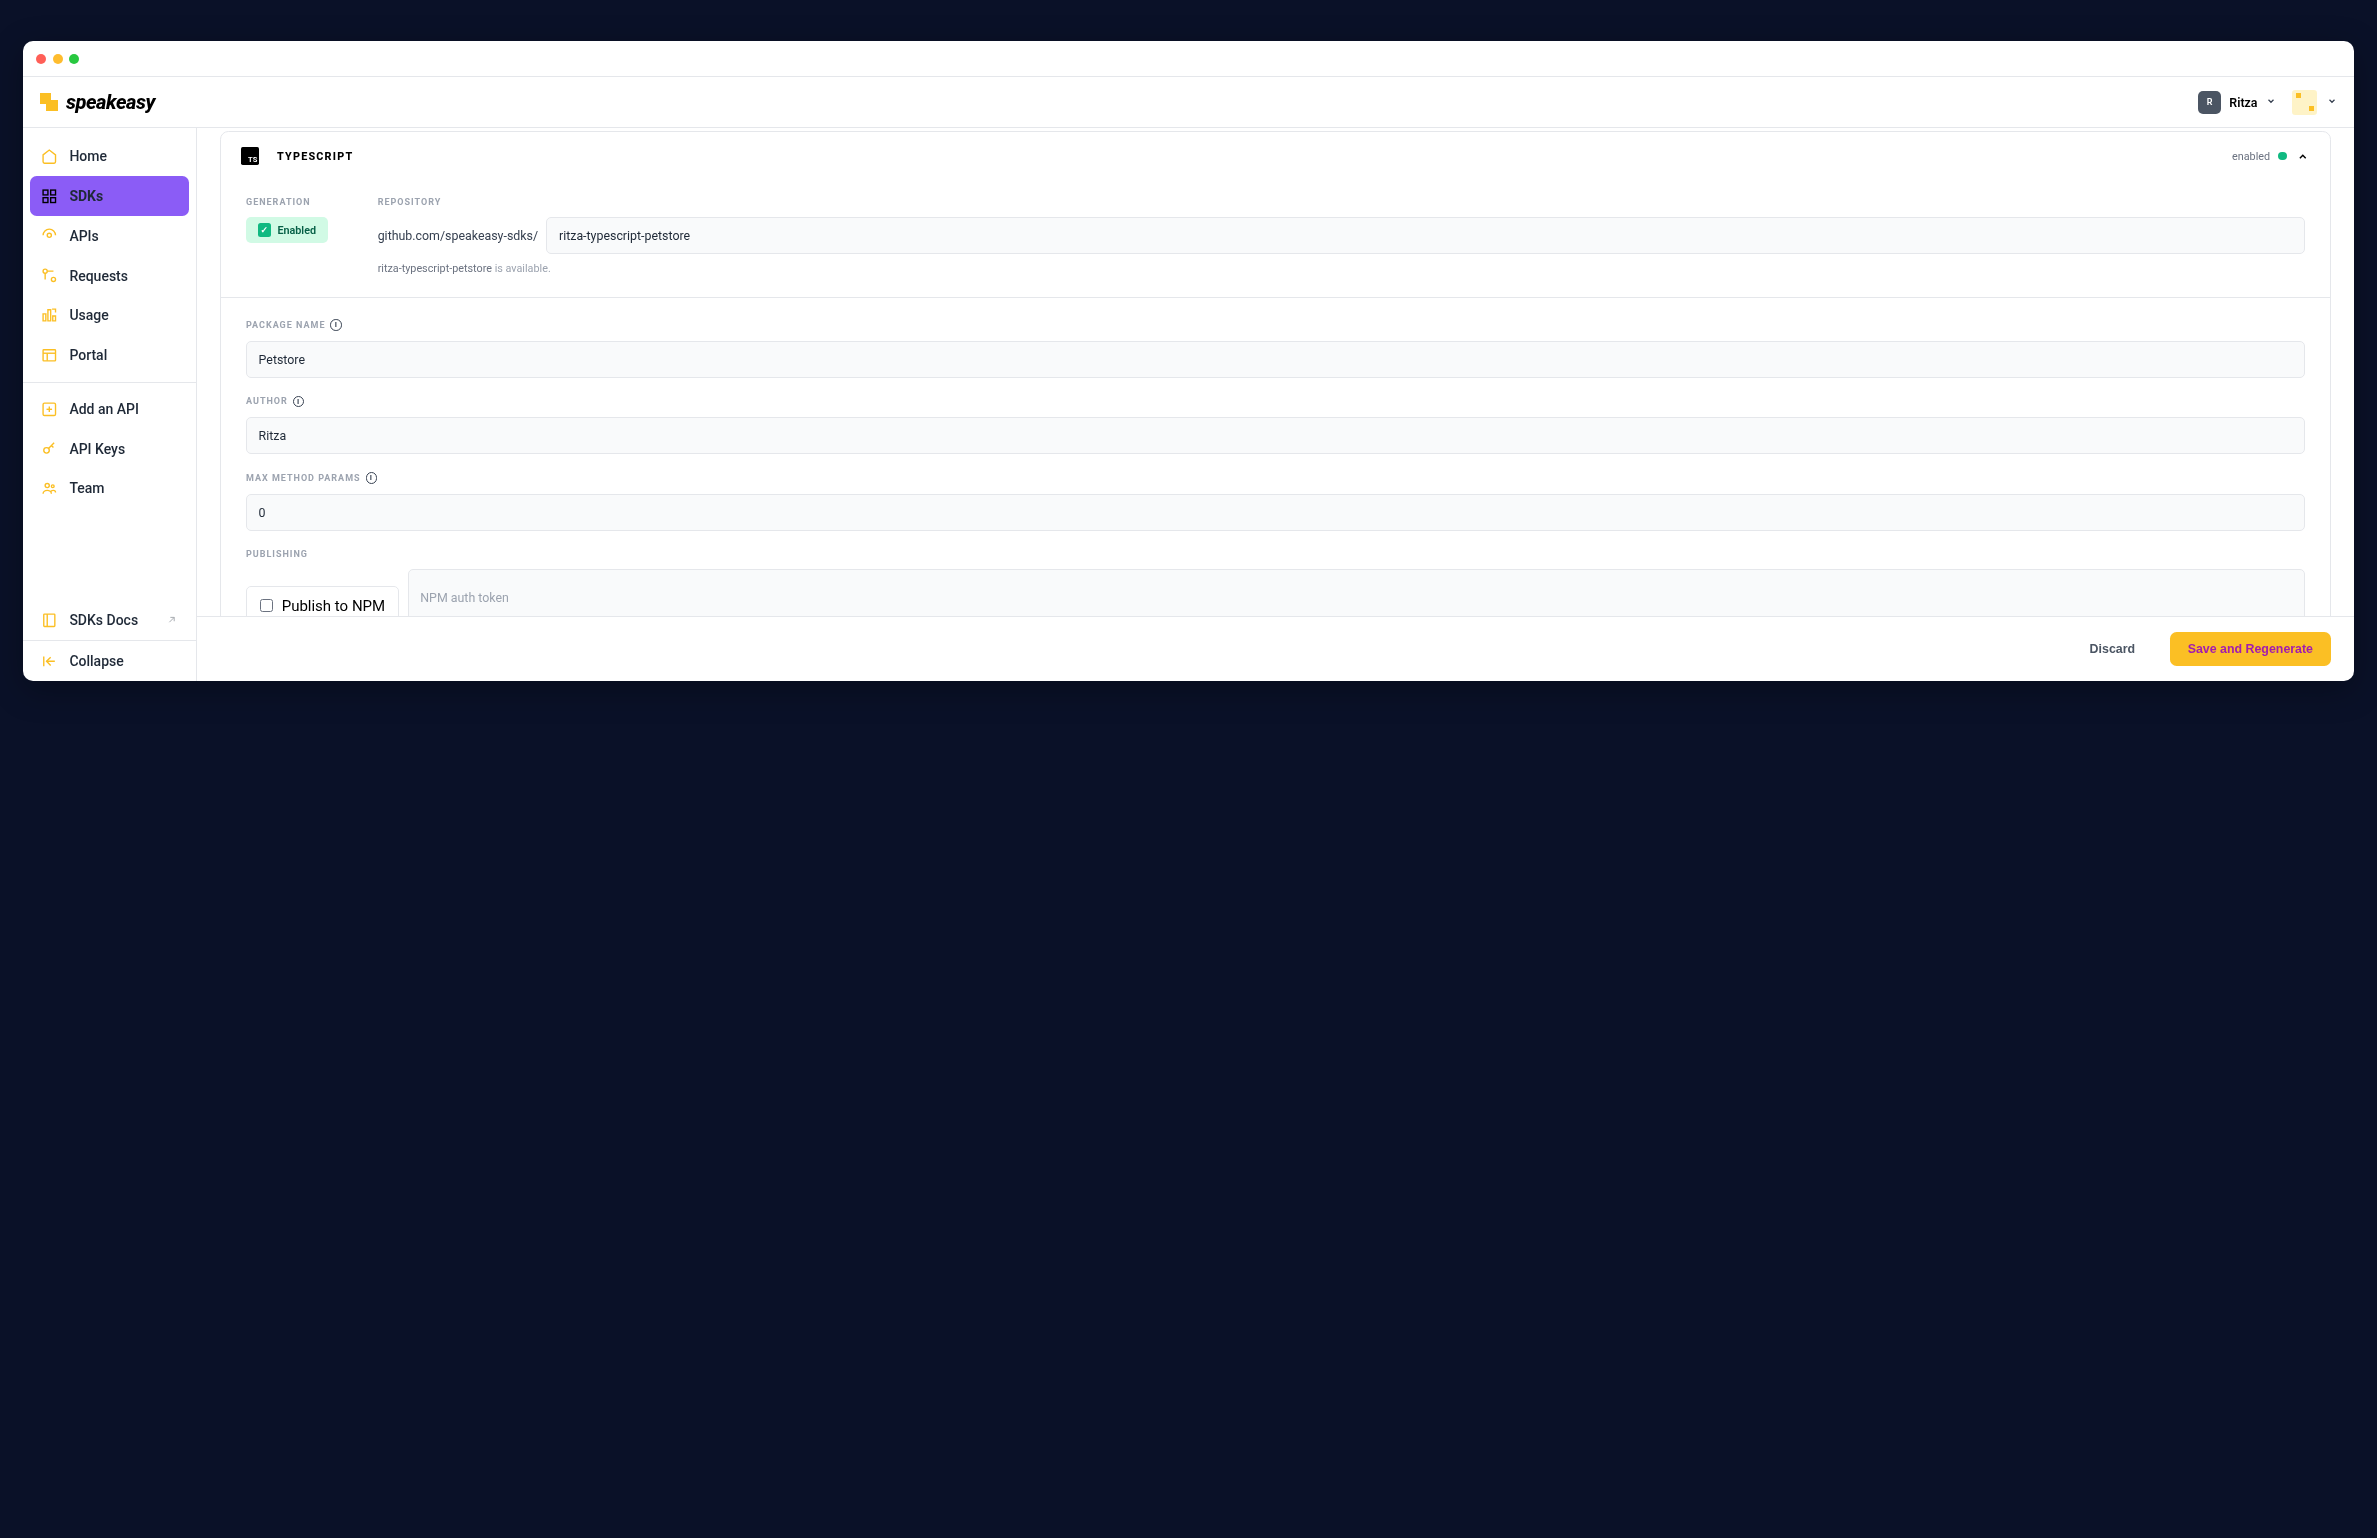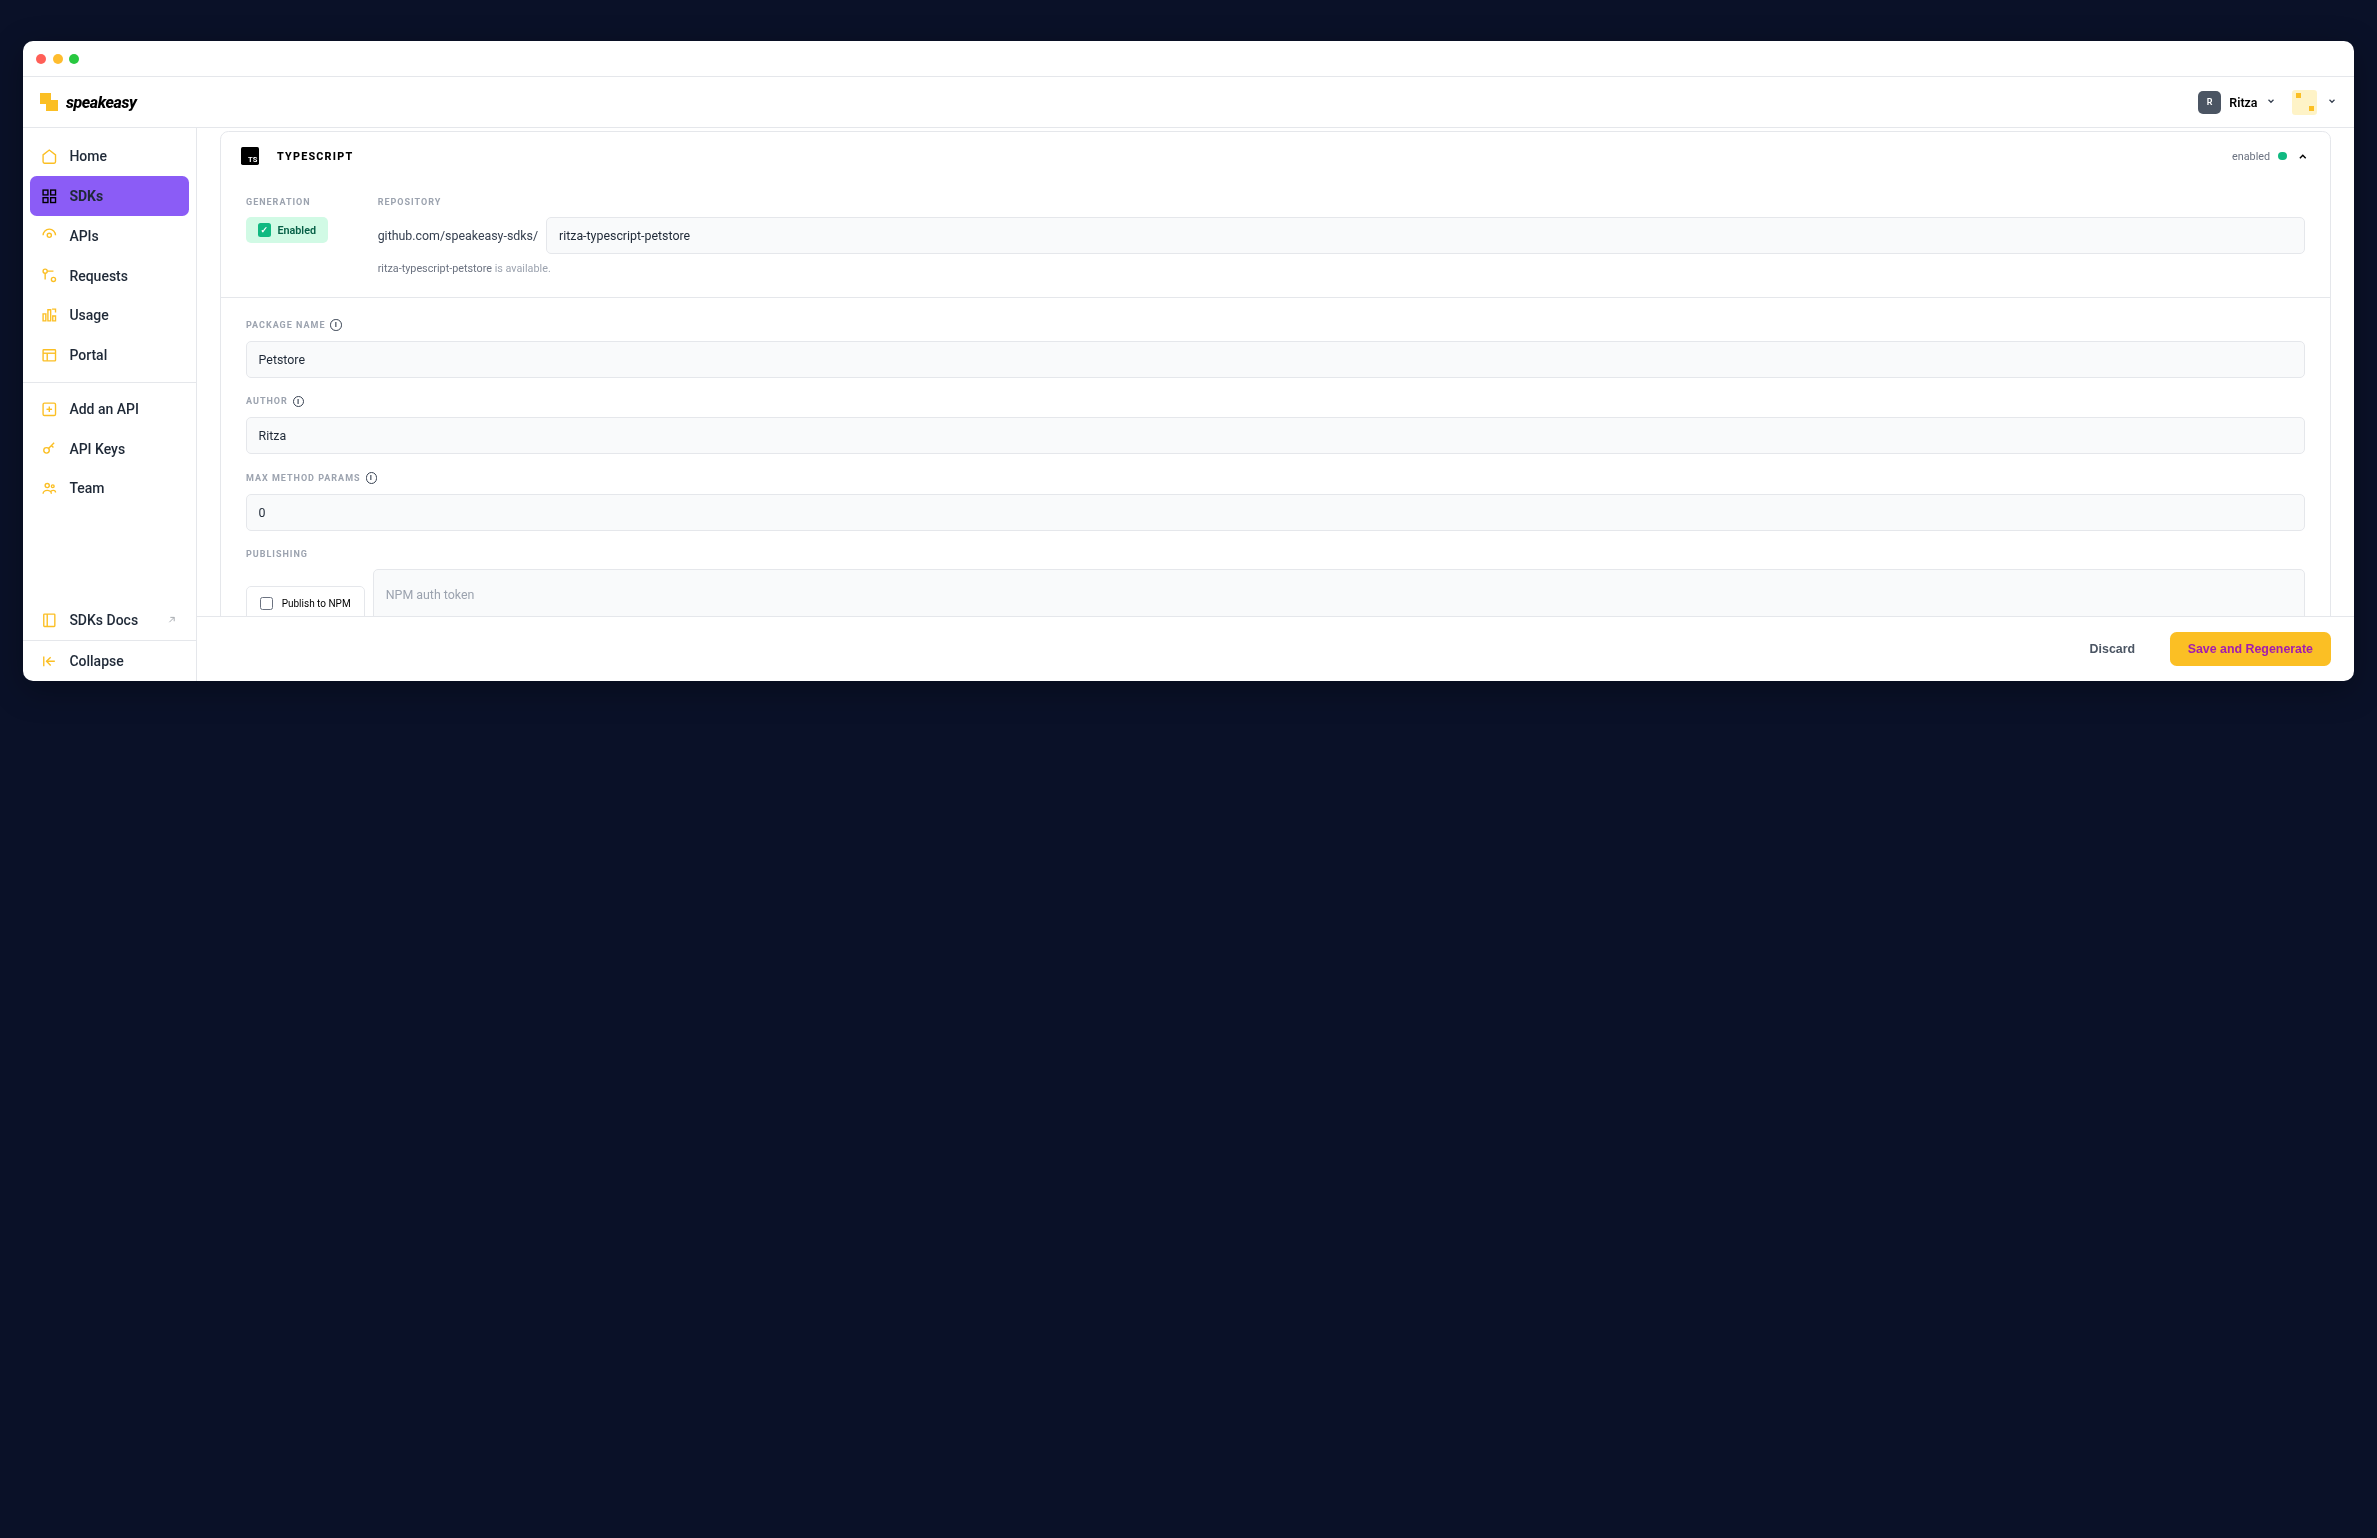--- a/index.html
+++ b/index.html
@@ -50,21 +50,21 @@
   right: -1.7px; top: -1.7px;
 }
 .logo-icon::after {
   content: '';
   position: absolute;
   width: 8.3px; height: 8.3px;
   background: #fff;
   left: -1.7px; bottom: -1.7px;
 }
 .logo-text {
-  font-size: 16px;
+  font-size: 20px;
   font-weight: 800;
   font-style: italic;
   letter-spacing: -0.4px;
 }
 .header-right { display: flex; align-items: center; gap: 16.6px; }
 .workspace-picker { display: flex; align-items: center; gap: 8.3px; cursor: pointer; }
 .ws-badge {
   width: 23px; height: 23px;
   background: #4b5563;
   color: #fff;
@@ -252,21 +252,21 @@
 .col-repo { flex: 1; }
 .hr { height: 0.8px; background: #e5e7eb; margin: 0 -25px 21.5px; }
 .publish-row { display: flex; gap: 8.3px; }
 .publish-check {
   border: 0.8px solid #e5e7eb;
   border-radius: 5px;
   padding: 10px 13.2px;
   display: flex;
   align-items: center;
   gap: 8.3px;
-  font-size: 10px;
+  font-size: 15px;
   cursor: pointer;
   margin-top: 17px;
 }
 .empty-check {
   width: 13.2px; height: 13.2px;
   border: 1.7px solid #6b7280;
   border-radius: 2.5px;
 }
 .footer {
   border-top: 0.8px solid #e5e7eb;

